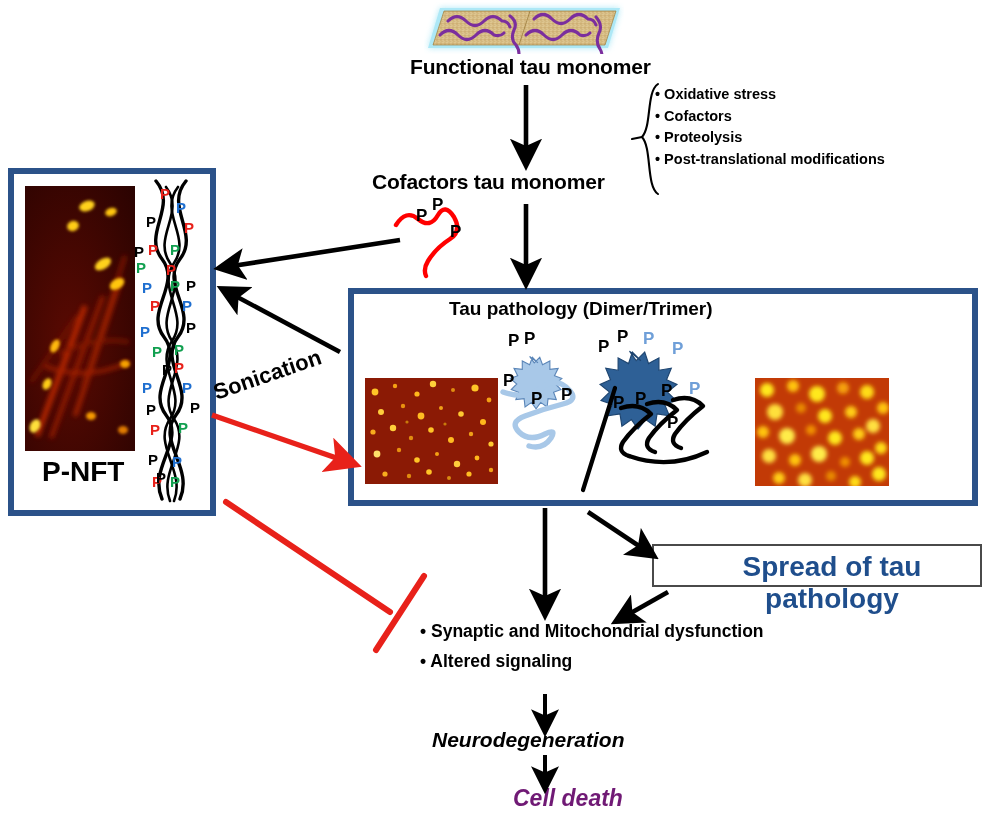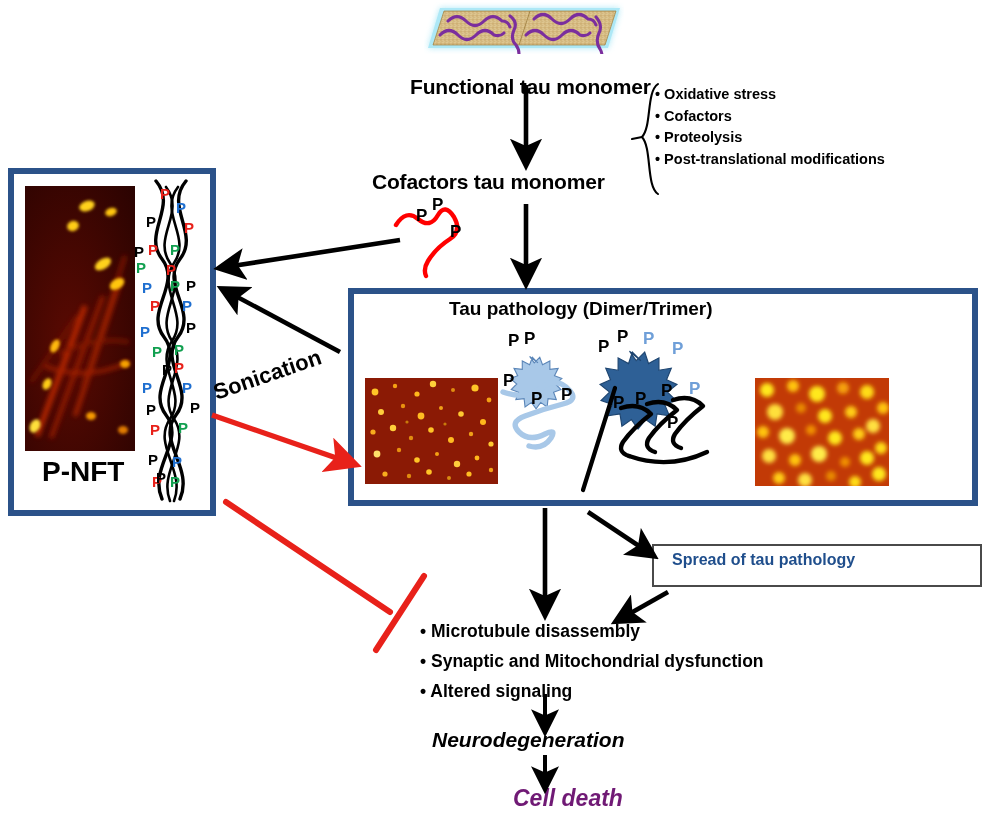--- a/index.html
+++ b/index.html
@@ -9,21 +9,21 @@
     color:#000;
   }
   .abs{position:absolute;}
   .lbl{font-weight:bold;color:#000;line-height:1.12;white-space:nowrap;}
 
   
   #mt-wrap{left:424px;top:2px;width:200px;height:52px;}
   #mt-glow{position:absolute;left:0;top:0;width:200px;height:52px;}
 
   
-  #title-functional{left:410px;top:55px;font-size:21px;letter-spacing:-0.2px;margin-top:20px;}
+  #title-functional{left:410px;top:55px;font-size:21px;letter-spacing:-0.2px;}
   #title-misfolded{left:372px;top:170px;font-size:21px;letter-spacing:-0.2px;}
 
   
   #causes{left:655px;top:84px;width:300px;}
   #causes .bul{font-size:14.5px;font-weight:bold;line-height:21.5px;white-space:nowrap;}
   #brace{left:630px;top:82px;width:34px;height:114px;}
 
   
   #red-mono{left:390px;top:195px;width:110px;height:85px;}
 
@@ -51,21 +51,21 @@
     left:210px;top:381px;font-size:22px;font-weight:bold;
     transform:rotate(-19deg);transform-origin:left top;
   }
 
   
   #spread-box{
     left:652px;top:544px;width:330px;height:43px;
     border:2px solid #4a4a4a;background:#ffffff;box-sizing:border-box;
   }
   #spread-label{
-    left:672px;top:551px;font-size:16px;font-weight:bold;color:#1F4E8C;
+    left:672px;top:551px;font-size:28px;font-weight:bold;color:#1F4E8C;text-align:center;
   }
 
   
   #effects{left:420px;top:616px;width:470px;}
   #effects .bul{font-size:17.5px;font-weight:bold;line-height:30px;white-space:nowrap;}
   #neurodeg{left:432px;top:728px;font-size:21px;font-weight:bold;font-style:italic;}
   #celldeath{left:513px;top:785px;font-size:23px;font-weight:bold;font-style:italic;color:#701a75;}
 
   
   #arrows{left:0;top:0;width:992px;height:816px;pointer-events:none;}
@@ -345,23 +345,20 @@
   <text x="166" y="66" font-family="Liberation Sans, sans-serif" font-size="17" font-weight="bold" fill="#000">P</text>
   <text x="194" y="64" font-family="Liberation Sans, sans-serif" font-size="17" font-weight="bold" fill="#6F9FD8">P</text>
   <text x="172" y="98" font-family="Liberation Sans, sans-serif" font-size="17" font-weight="bold" fill="#000">P</text>
 </svg>
 
 <div class="abs" id="spread-box"></div>
 <div class="abs" id="spread-label">Spread of  tau pathology</div>
 
 <div class="abs" id="effects">
   <div class="bul">
-    • <span>Microtubule disassembly</span>
-  </div>
-  <div class="bul">
     • <span> Synaptic and Mitochondrial dysfunction</span>
   </div>
   <div class="bul">
     • <span>Altered signaling</span>
   </div>
 </div>
 
 <div class="abs" id="neurodeg">Neurodegeneration</div>
 <div class="abs" id="celldeath">Cell death</div>
 

